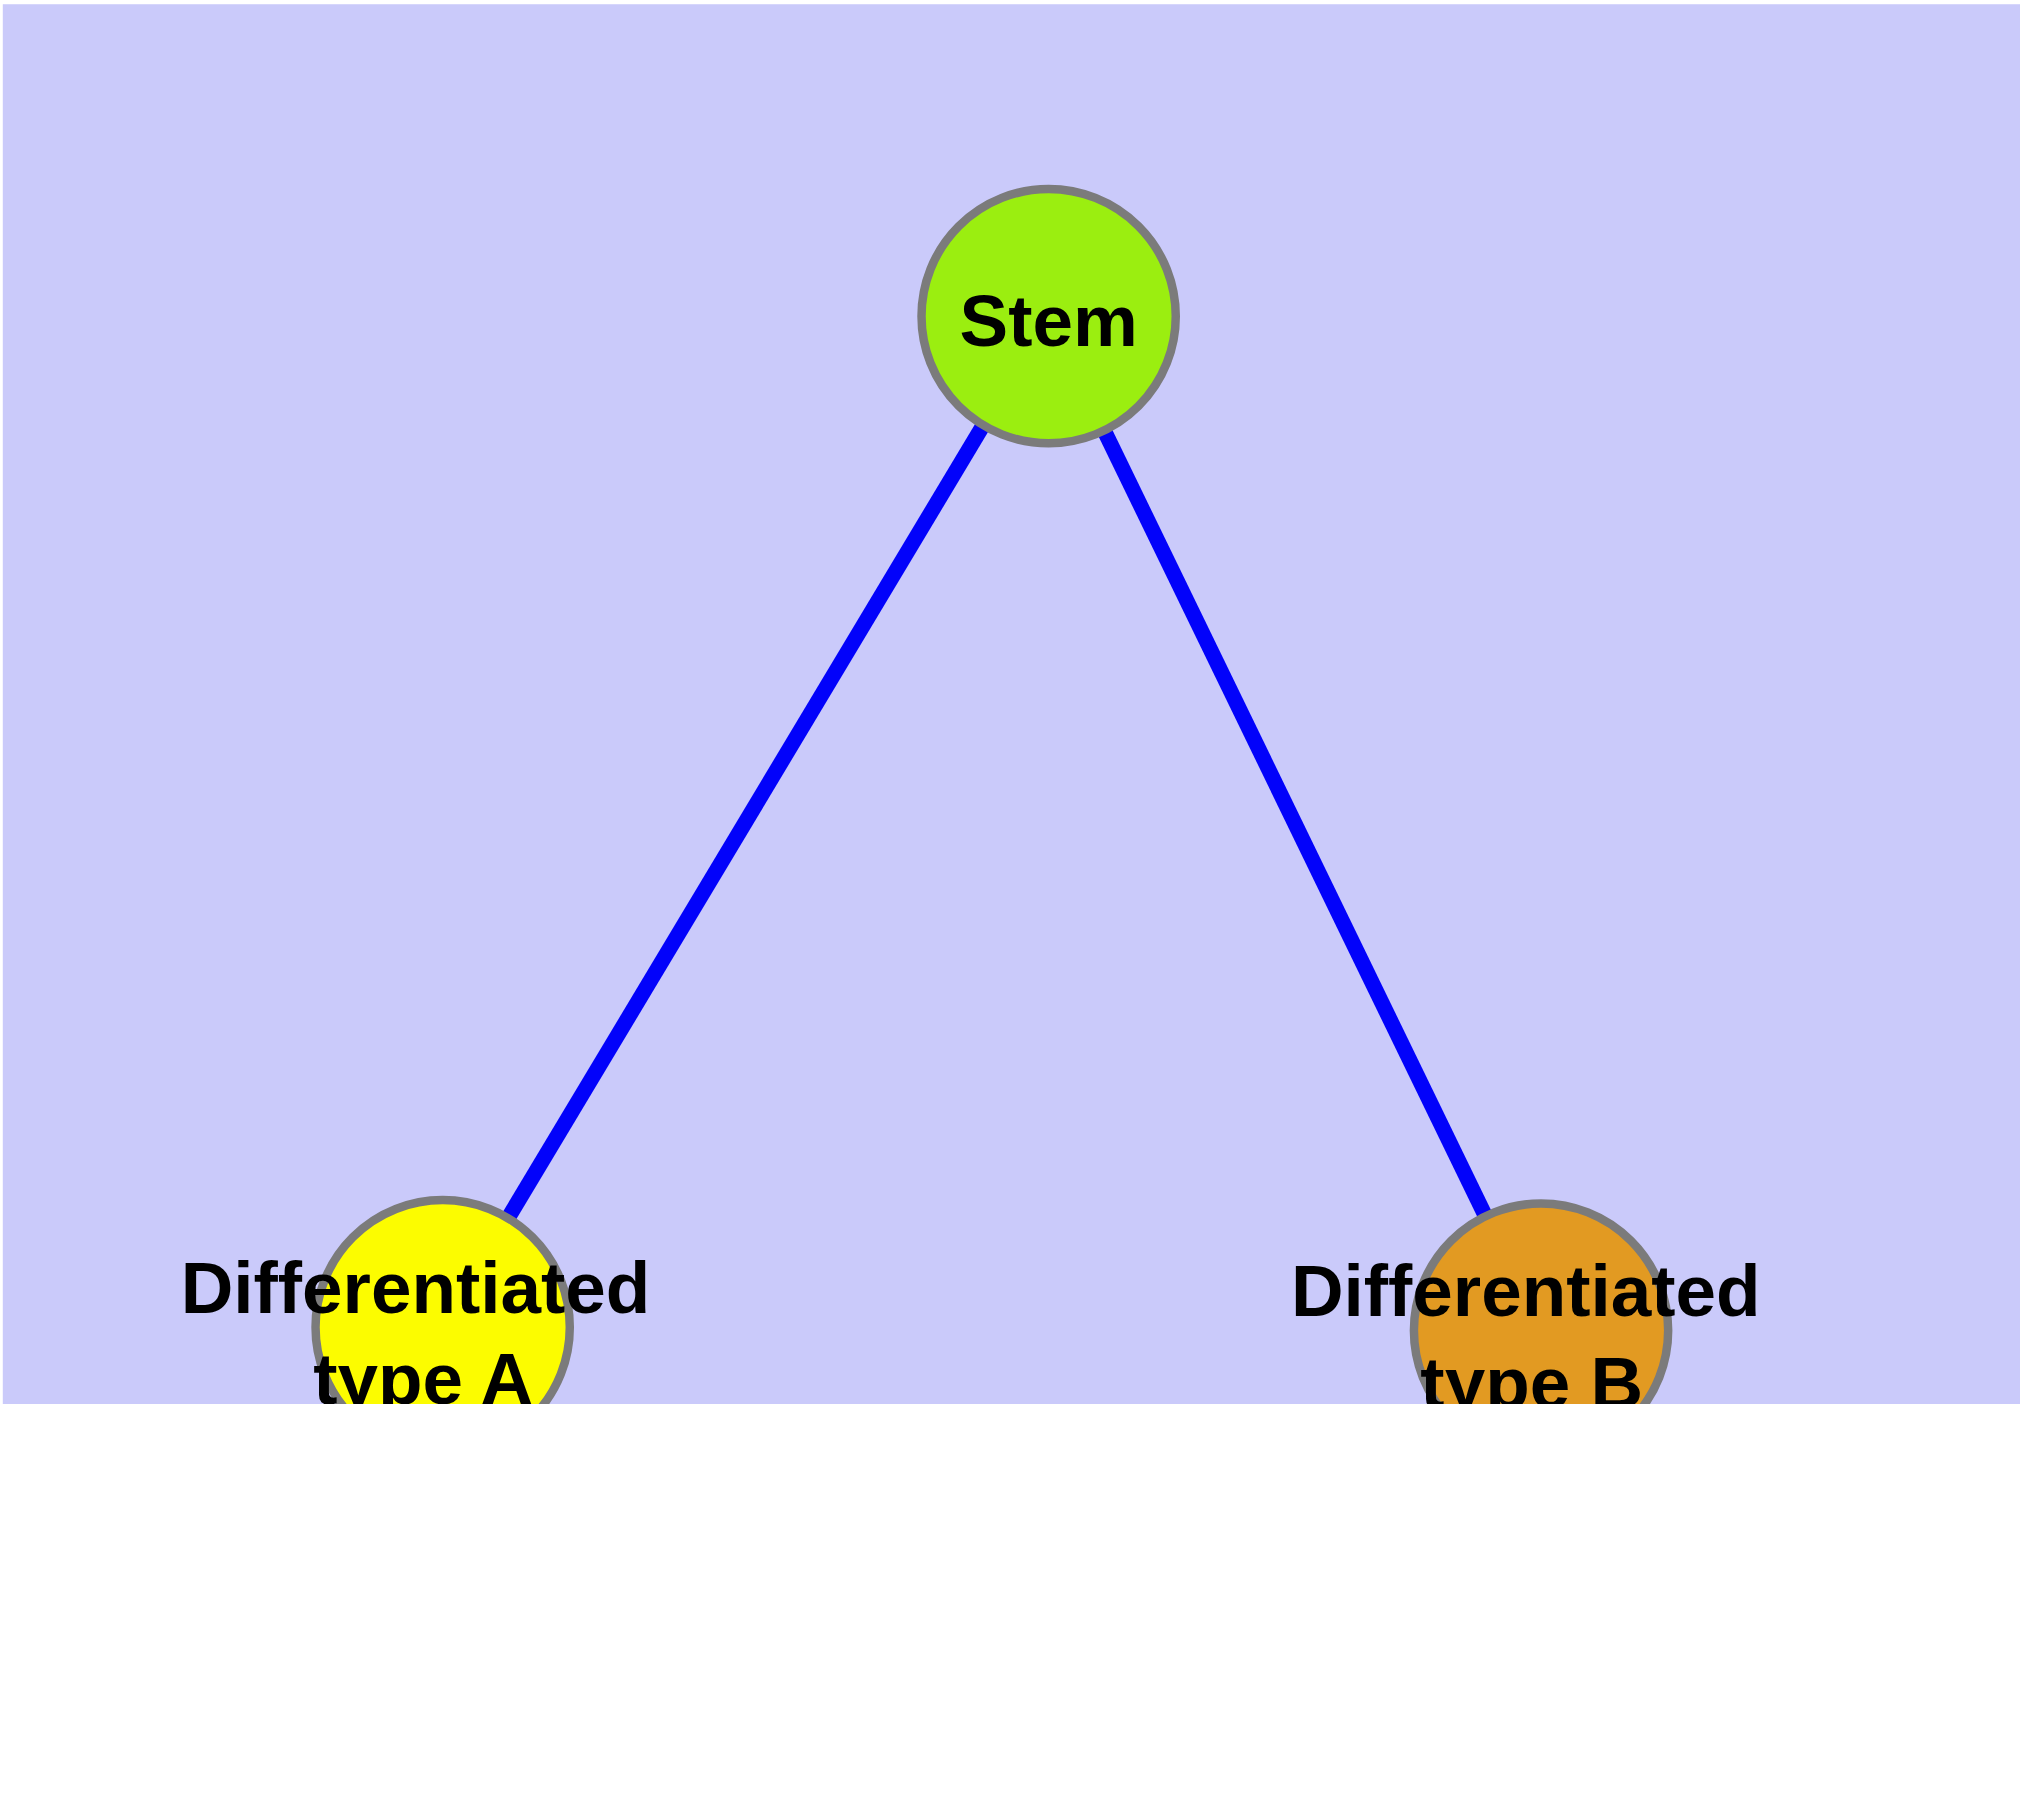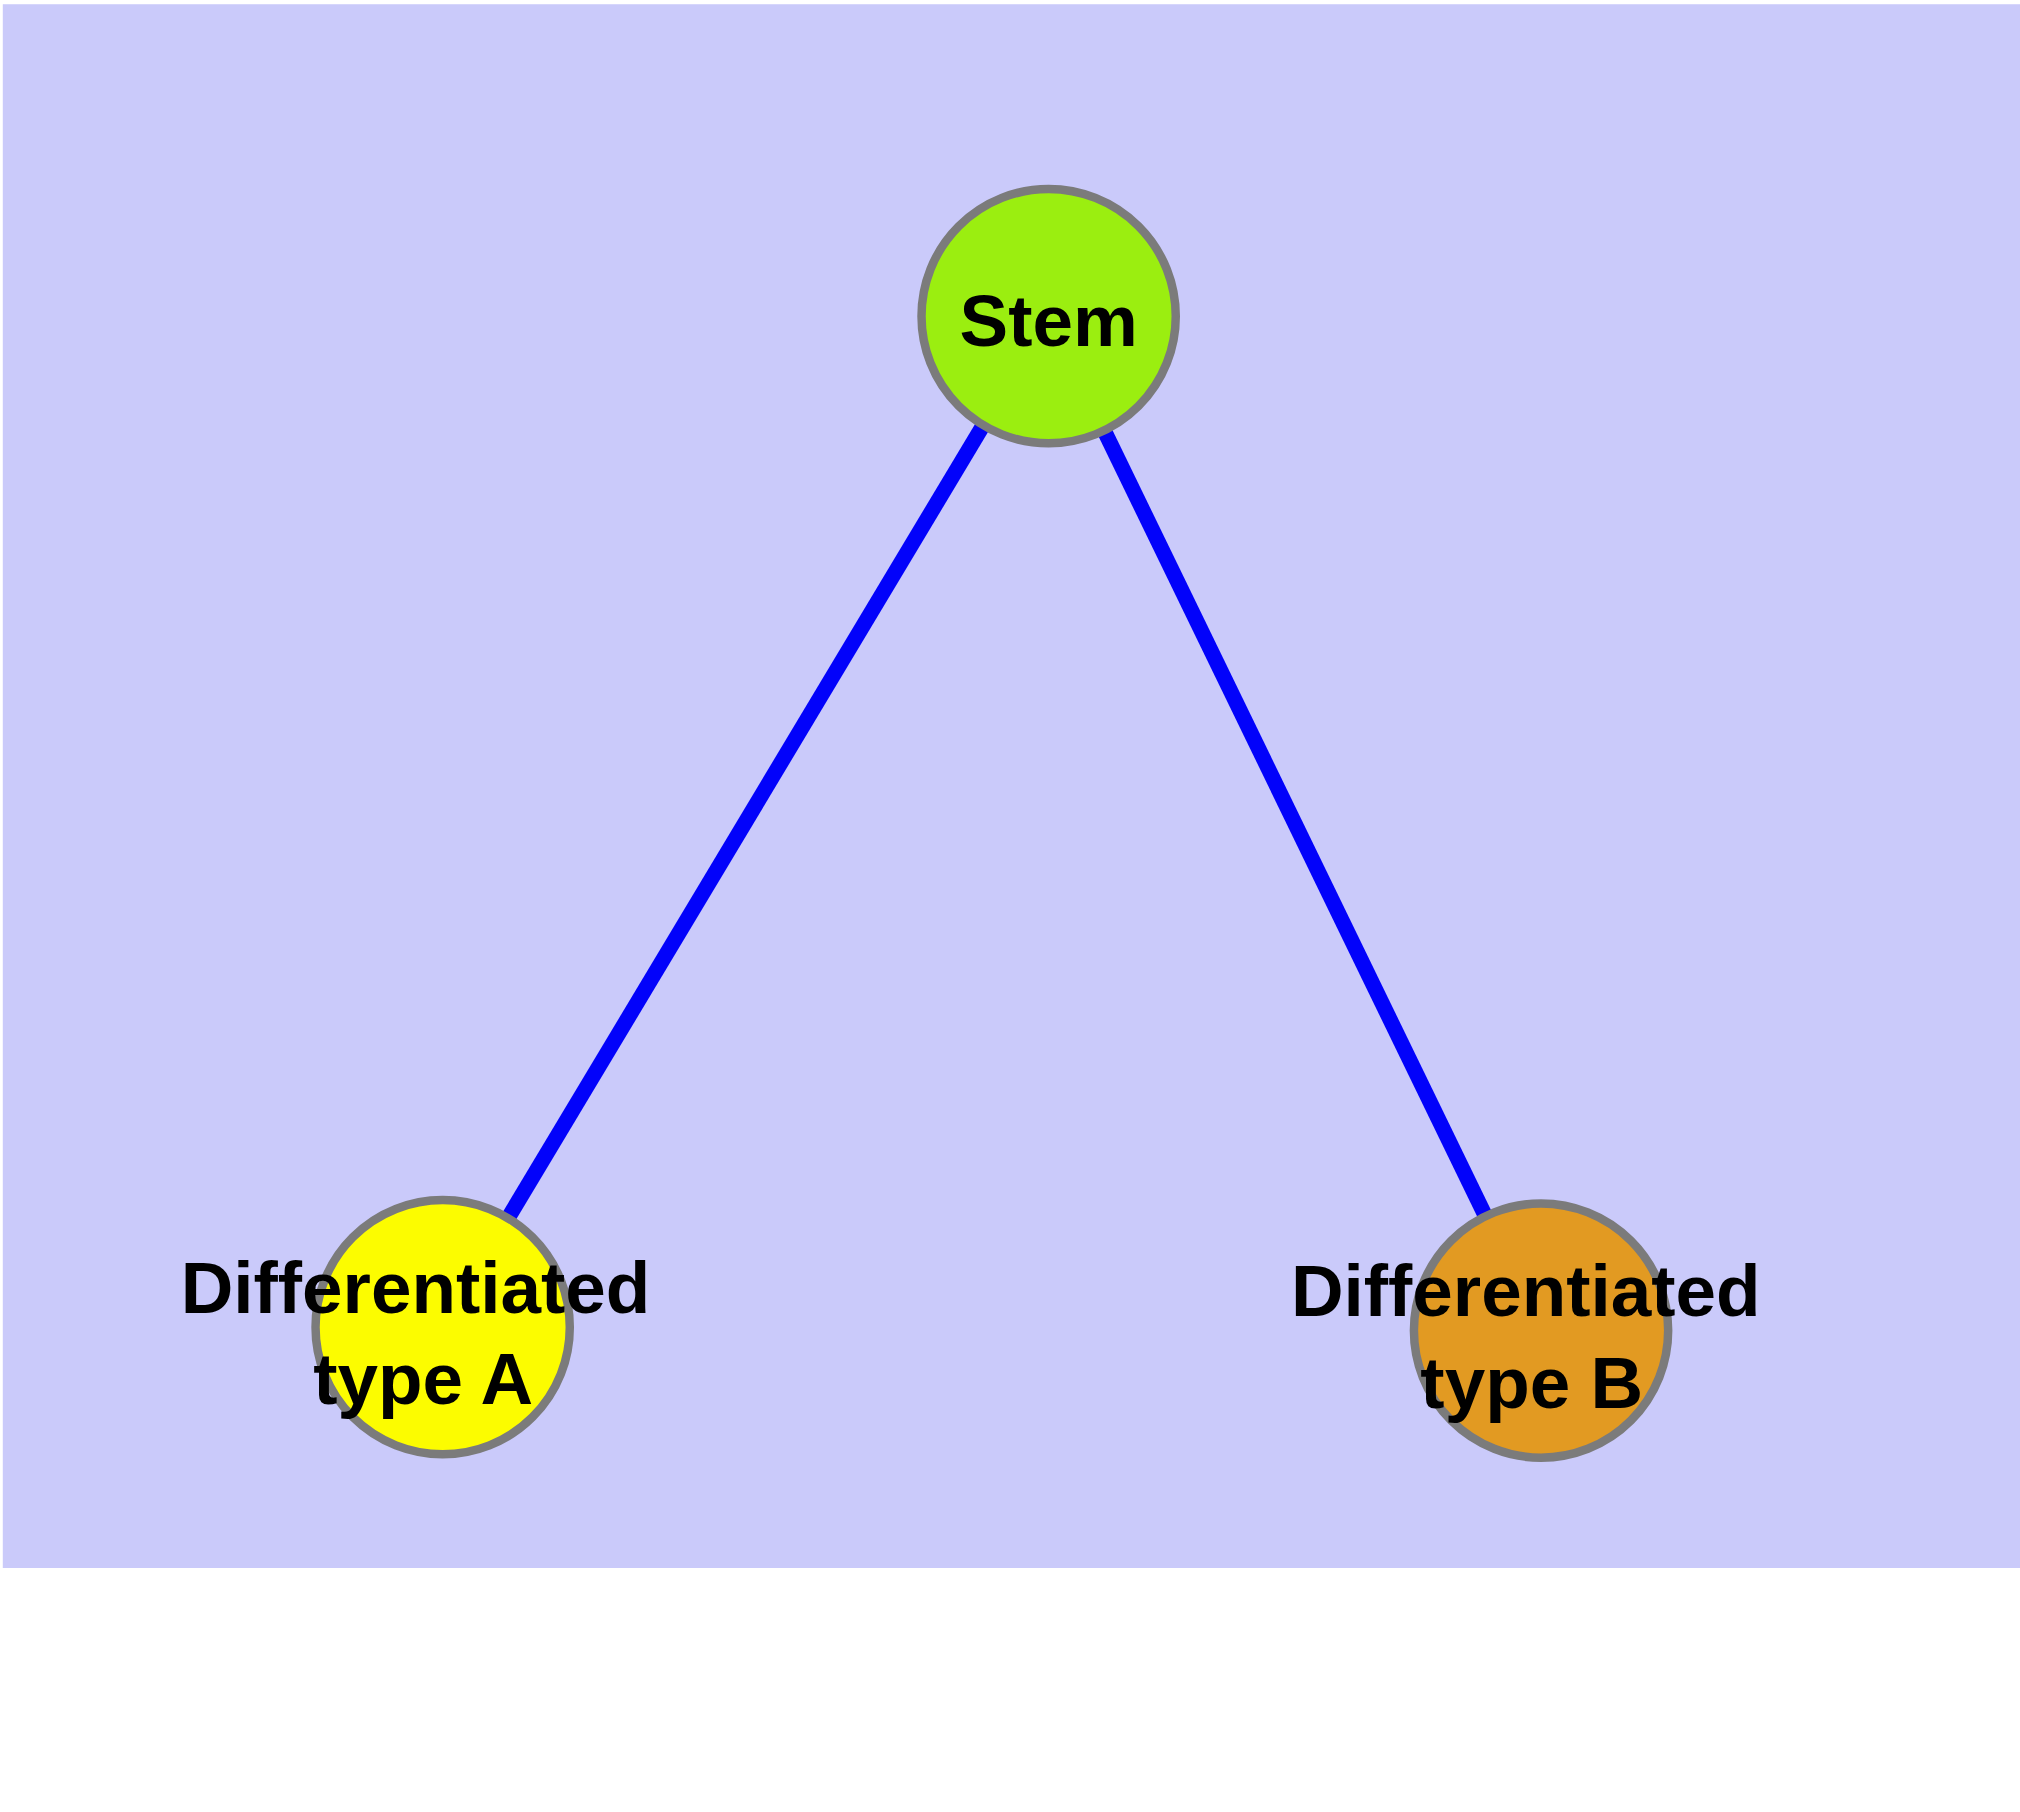--- a/index.html
+++ b/index.html
@@ -2,21 +2,21 @@
 <html style="font-size:13.6px"><head>
 <meta charset="utf-8">
 <style>
   html, body {
     margin: 0;
     padding: 0;
     background: #FFFFFF;
   }
   .viewport {
     width: 2021px;
-    height: 1568px;
+    height: 1404px;
     overflow: hidden;
     position: relative;
   }
   svg.graph {
     display: block;
     width: 2021px;
     height: 1812px;
   }
   .edge {
     stroke-width: 18px;

